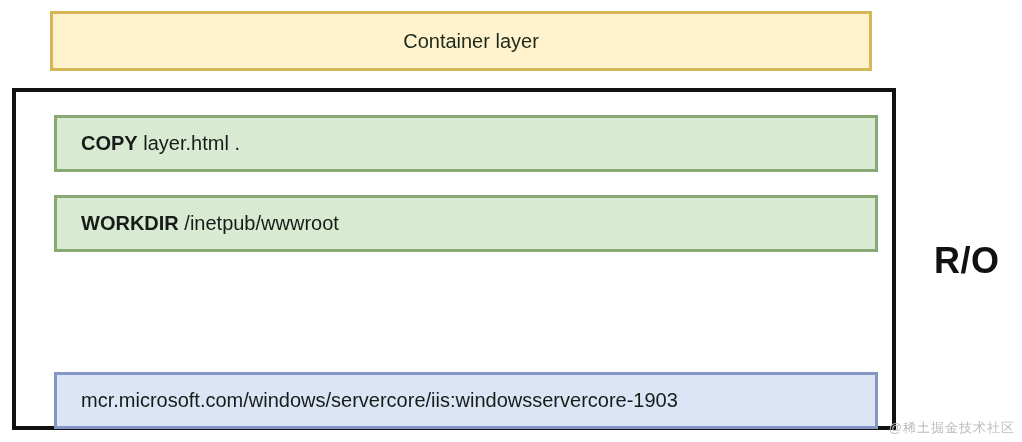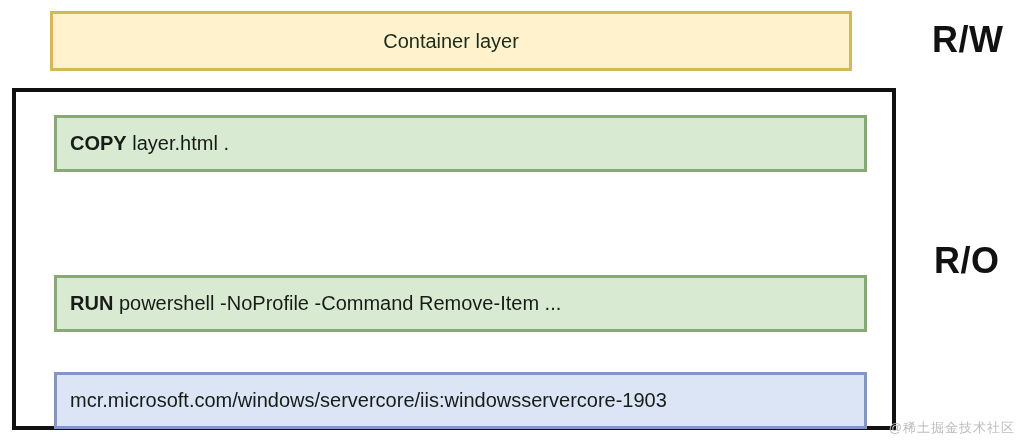--- a/index.html
+++ b/index.html
@@ -23,20 +23,21 @@
     top: 11px;
     width: 796px;
     height: 54px;
     background: var(--yellow-fill, #FFF2CC);
     border: 3px solid var(--yellow-border, #D6B656);
     display: flex;
     align-items: center;
     justify-content: center;
     font-size: 20px;
     color: #1c2b1c;
+    padding-left: 20px;
   }
 
   
   .image-box {
     position: absolute;
     left: 12px;
     top: 88px;
     width: 876px;
     height: 334px;
     background: #ffffff;
@@ -44,21 +45,21 @@
     box-sizing: content-box;
   }
 
   .layer-row {
     position: absolute;
     left: 38px;
     width: 794px;
     height: 51px;
     display: flex;
     align-items: center;
-    padding-left: 13px;
+    padding-left: 24px;
     font-size: 20px;
     color: #181c18;
     white-space: pre;
   }
   .layer-row.instruction {
     background: var(--green-fill, #D9EAD3);
     border: 3px solid var(--green-border, #88A973);
   }
   .layer-row.base-image {
     background: var(--blue-fill, #DBE5F6);
@@ -94,32 +95,31 @@
 </style>
 </head>
 <body>
 
 <div class="canvas">
 
   <div class="container-layer">
     <span>Container layer</span>
   </div>
 
-  <div class="side-label rw-label">R/W</div>
 
   <div class="image-box">
 
     <div class="layer-row instruction row-0">
       <span class="kw">COPY</span><span> layer.html .</span>
     </div>
 
+    <div class="layer-row instruction row-1">
+      <span class="kw">WORKDIR</span><span> /inetpub/wwwroot</span>
+    </div>
 
-    <div class="layer-row instruction row-2">
-      <span class="kw">RUN</span><span> powershell -NoProfile -Command Remove-Item ...</span>
-    </div>
 
     <div class="layer-row base-image row-3">
       <span>mcr.microsoft.com/windows/servercore/iis:windowsservercore-1903</span>
     </div>
 
   </div>
 
   <div class="side-label ro-label">R/O</div>
 
   <div class="watermark">@稀土掘金技术社区</div>

